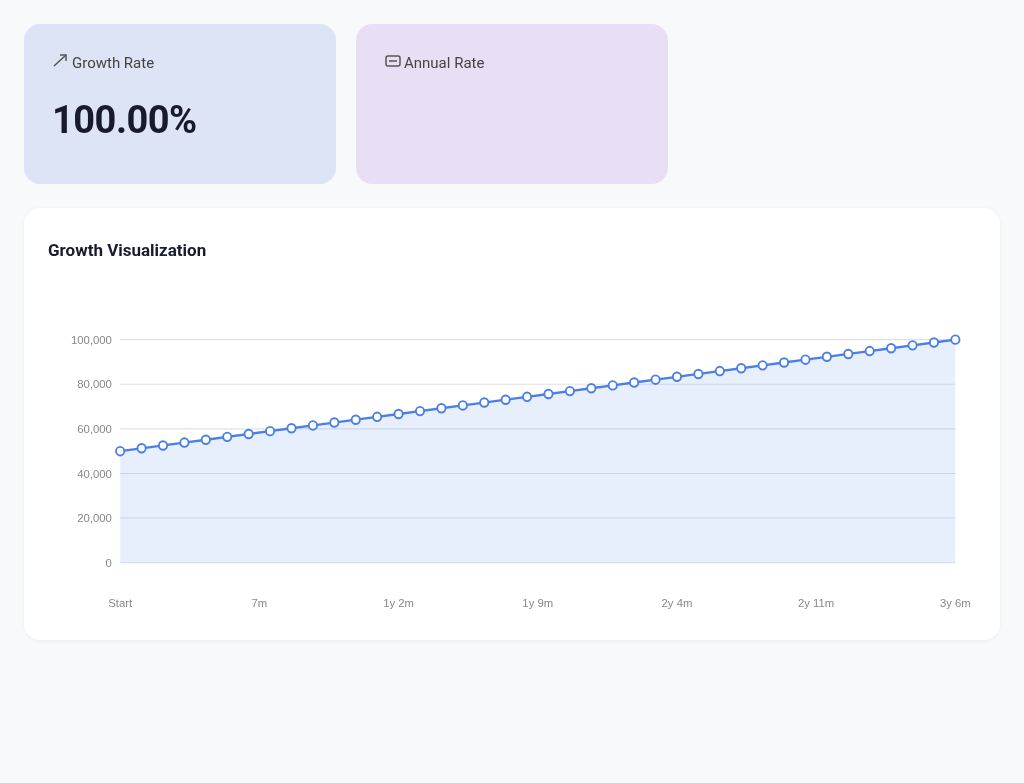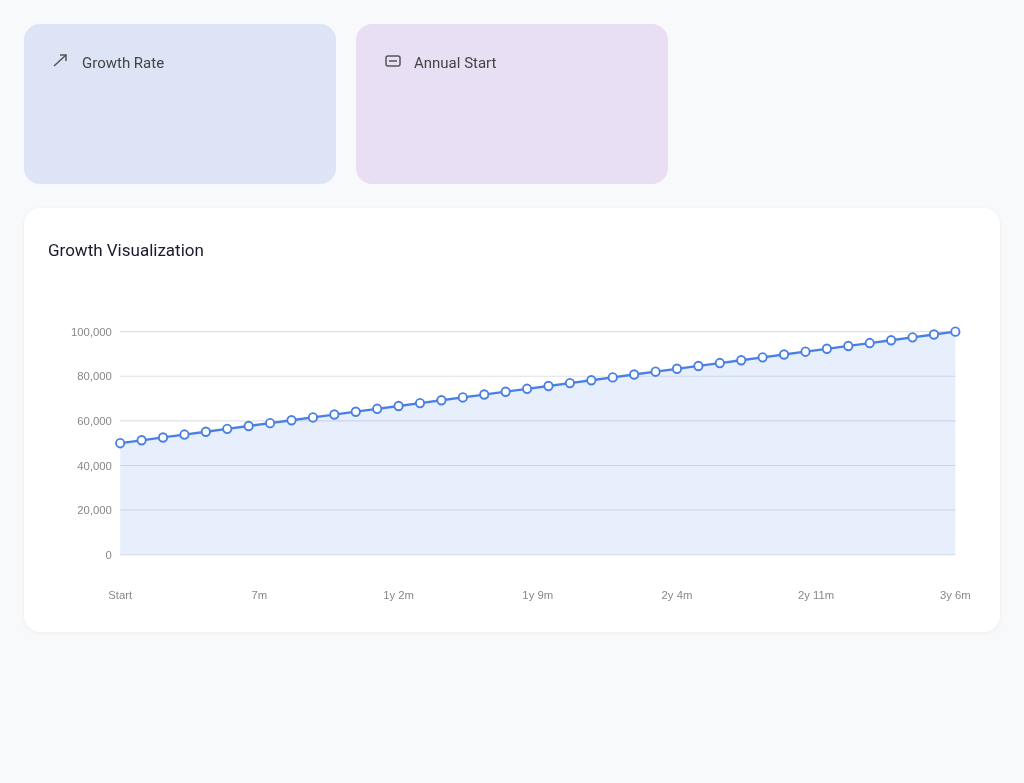--- a/index.html
+++ b/index.html
@@ -23,21 +23,21 @@
       min-height: 160px;
     }
 
     .metric-card.blue { background: #dce4f5; }
     .metric-card.green { background: #d7f0e3; }
     .metric-card.purple { background: #e8dff5; }
 
     .metric-header {
       display: flex;
       align-items: center;
-      gap: 12px;
+      gap: 2px;
       margin-bottom: 24px;
     }
 
     .metric-icon {
       font-size: 16px;
       color: #555;
       font-weight: 300;
     }
 
     .metric-label {
@@ -55,23 +55,23 @@
 
     .chart-card {
       background: #fff;
       border-radius: 16px;
       padding: 32px 24px 24px 24px;
       box-shadow: 0 1px 4px rgba(0,0,0,0.06);
     }
 
     .chart-title {
       font-size: 17px;
-      font-weight: 400;
+      font-weight: 700;
       color: #1a1a2e;
-      margin-bottom: 28px;
+      margin-bottom: 36px;
     }
 
     .chart-container {
       position: relative;
       width: 100%;
       height: 320px;
     }
 
     svg.chart {
       width: 100%;
@@ -83,28 +83,29 @@
 
 <div class="metrics-grid">
 <div class="metric-card blue">
       <div class="metric-header">
         <span class="metric-icon"><svg width="18" height="18" viewBox="0 0 18 18" fill="none">
             <line x1="2" y1="14" x2="14" y2="3" stroke="#555" stroke-width="1.5"></line>
             <polyline points="8,3 14,3 14,9" fill="none" stroke="#555" stroke-width="1.5"></polyline>
           </svg></span>
         <span class="metric-label">Growth Rate</span>
       </div>
+      <div class="metric-value">100.00%</div>
     </div>
     <div class="metric-card purple">
       <div class="metric-header">
         <span class="metric-icon"><svg width="18" height="18" viewBox="0 0 18 18" fill="none">
             <rect x="2" y="4" width="14" height="10" rx="2" stroke="#555" stroke-width="1.5" fill="none"></rect>
             <line x1="5" y1="9" x2="13" y2="9" stroke="#555" stroke-width="1.5"></line>
           </svg></span>
-        <span class="metric-label">Annual Start</span>
+        <span class="metric-label">Annual Rate</span>
       </div>
     </div>
   </div>
 
 <div class="chart-card">
   <div class="chart-title">Growth Visualization</div>
   <div class="chart-container">
     <svg class="chart" viewBox="0 0 900 300" preserveAspectRatio="none">
 
     <line x1="70" x2="880" y1="250" y2="250" stroke="#e0e0e8" stroke-width="1"></line>

